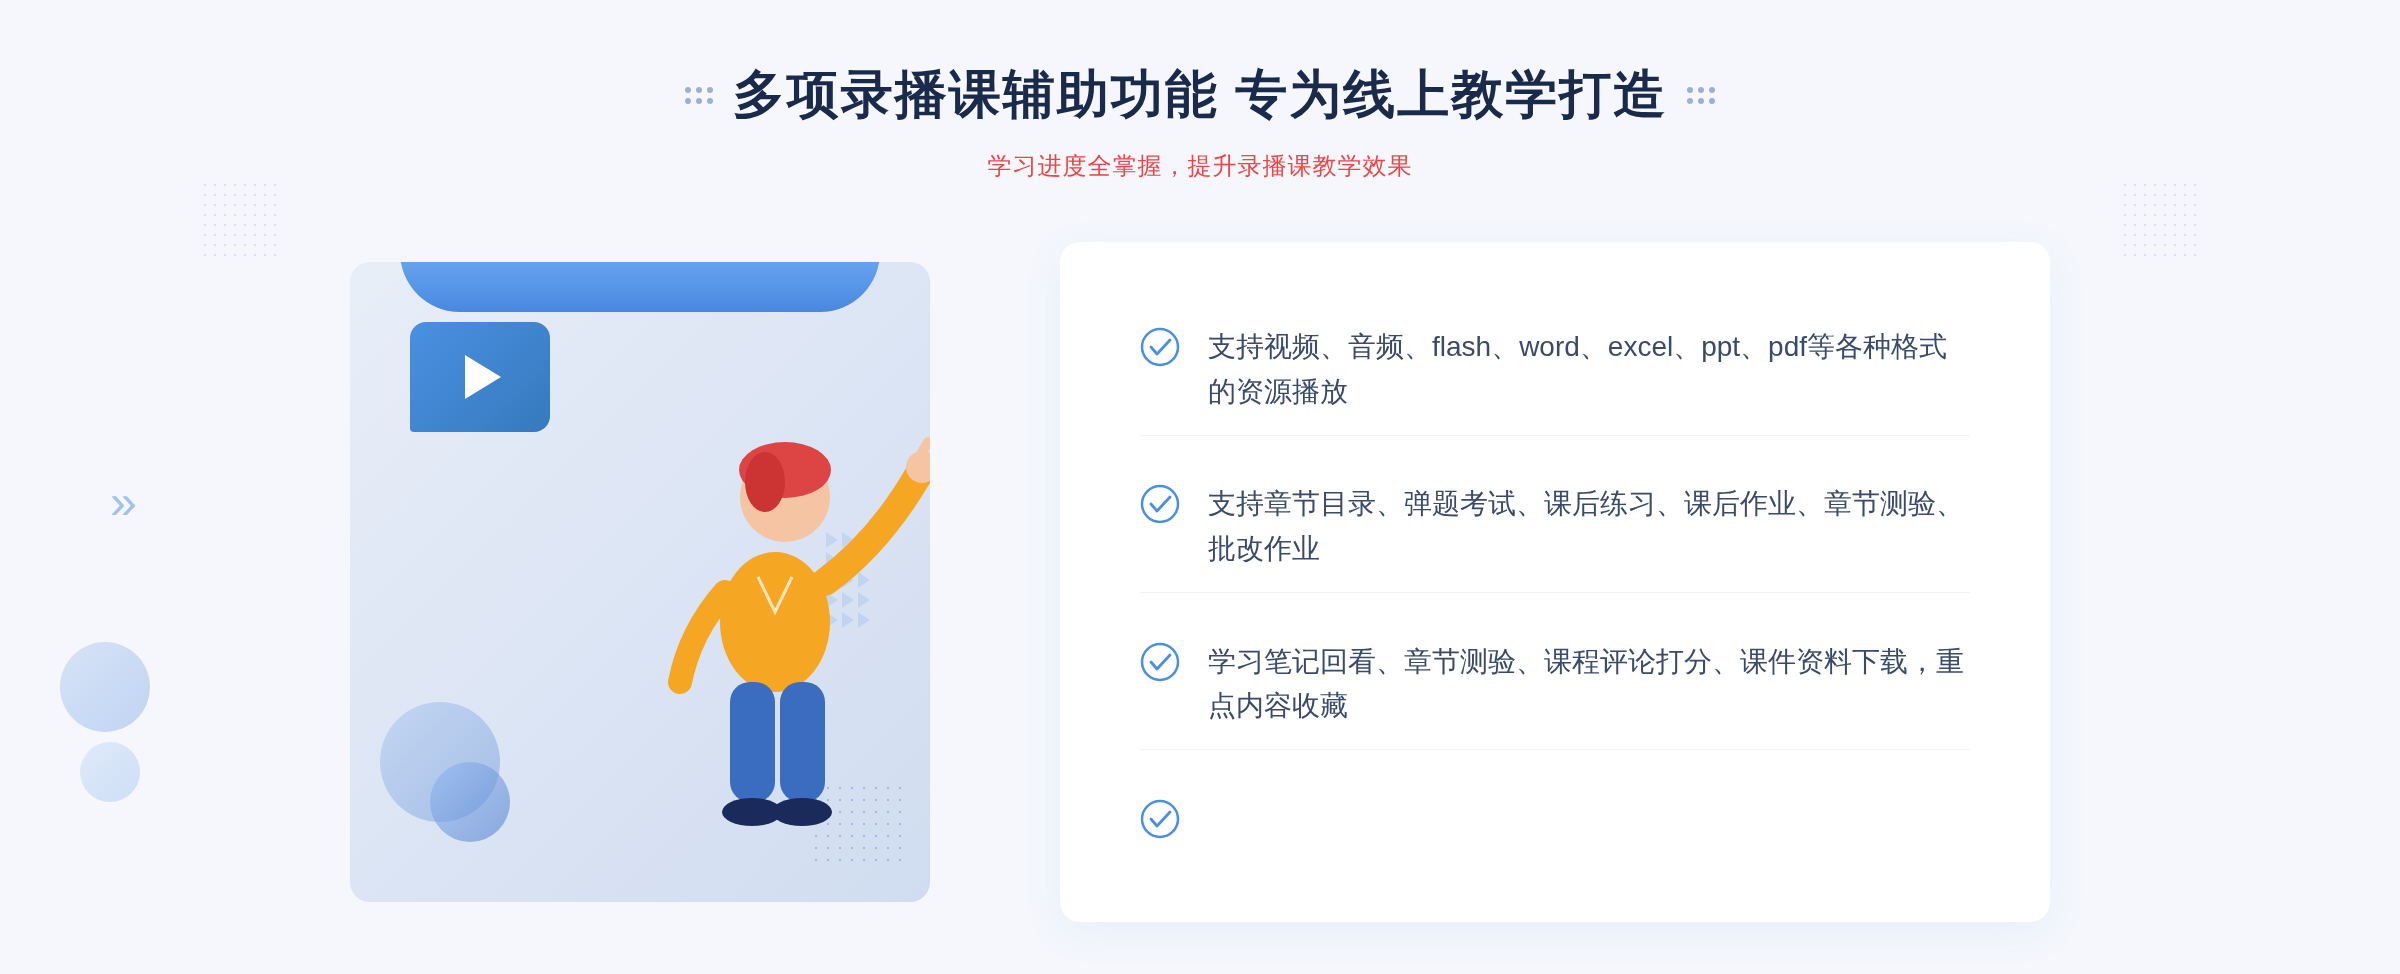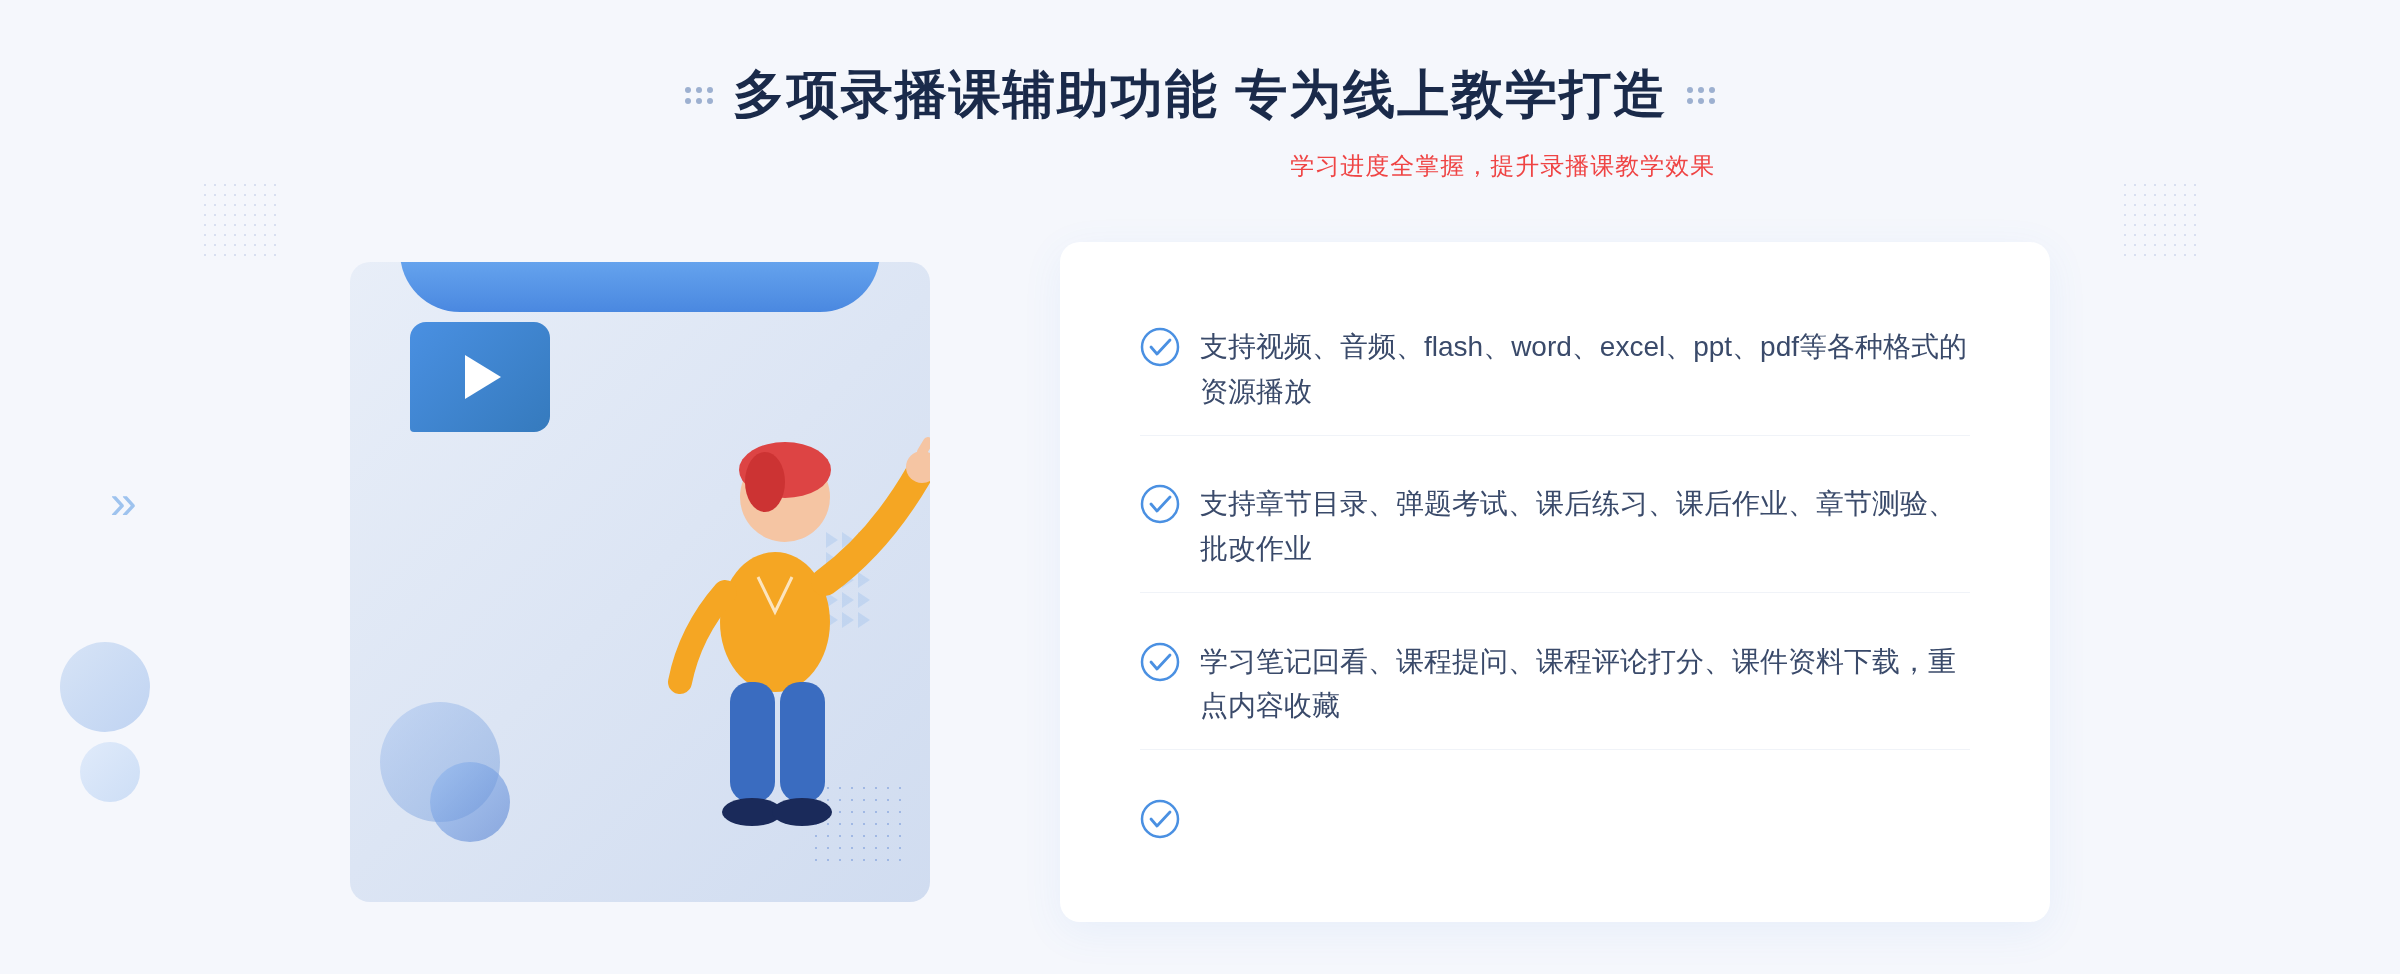--- a/index.html
+++ b/index.html
@@ -48,21 +48,21 @@
       top: 180px;
       width: 80px;
       height: 80px;
       background-image: radial-gradient(circle, #c5cfe8 1.5px, transparent 1.5px);
       background-size: 10px 10px;
       opacity: 0.6;
     }
 
     
     .header-section {
-      text-align: right;
+      text-align: center;
       margin-bottom: 60px;
       position: relative;
     }
 
     .header-title-row {
       display: flex;
       align-items: center;
       justify-content: center;
       gap: 20px;
       margin-bottom: 20px;
@@ -235,21 +235,21 @@
       margin-left: 30px;
       display: flex;
       flex-direction: column;
       justify-content: space-around;
       box-shadow: 0 10px 40px rgba(74, 144, 226, 0.08);
     }
 
     .feature-item {
       display: flex;
       align-items: flex-start;
-      gap: 20px;
+      gap: 28px;
       padding: 20px 0;
       border-bottom: 1px solid #f0f3f8;
     }
 
     .feature-item:last-child {
       border-bottom: none;
     }
 
     .check-icon {
       width: 40px;
@@ -446,21 +446,21 @@
         <span class="feature-text">支持章节目录、弹题考试、课后练习、课后作业、章节测验、批改作业</span>
       </div>
 
       <div class="feature-item">
         <div class="check-icon">
           <svg viewBox="0 0 40 40" fill="none" xmlns="http://www.w3.org/2000/svg">
             <circle cx="20" cy="20" r="18" stroke="#4a90e2" stroke-width="2.5" fill="none"></circle>
             <path d="M 11 20 L 17 27 L 30 13" stroke="#4a90e2" stroke-width="2.8" stroke-linecap="round" stroke-linejoin="round" fill="none"></path>
           </svg>
         </div>
-        <span class="feature-text">学习笔记回看、课程提问、课程评论打分、课件资料下载，重点内容收藏</span>
+        <span class="feature-text">学习笔记回看、章节测验、课程评论打分、课件资料下载，重点内容收藏</span>
       </div>
 
       <div class="feature-item">
         <div class="check-icon">
           <svg viewBox="0 0 40 40" fill="none" xmlns="http://www.w3.org/2000/svg">
             <circle cx="20" cy="20" r="18" stroke="#4a90e2" stroke-width="2.5" fill="none"></circle>
             <path d="M 11 20 L 17 27 L 30 13" stroke="#4a90e2" stroke-width="2.8" stroke-linecap="round" stroke-linejoin="round" fill="none"></path>
           </svg>
         </div>
       </div>

